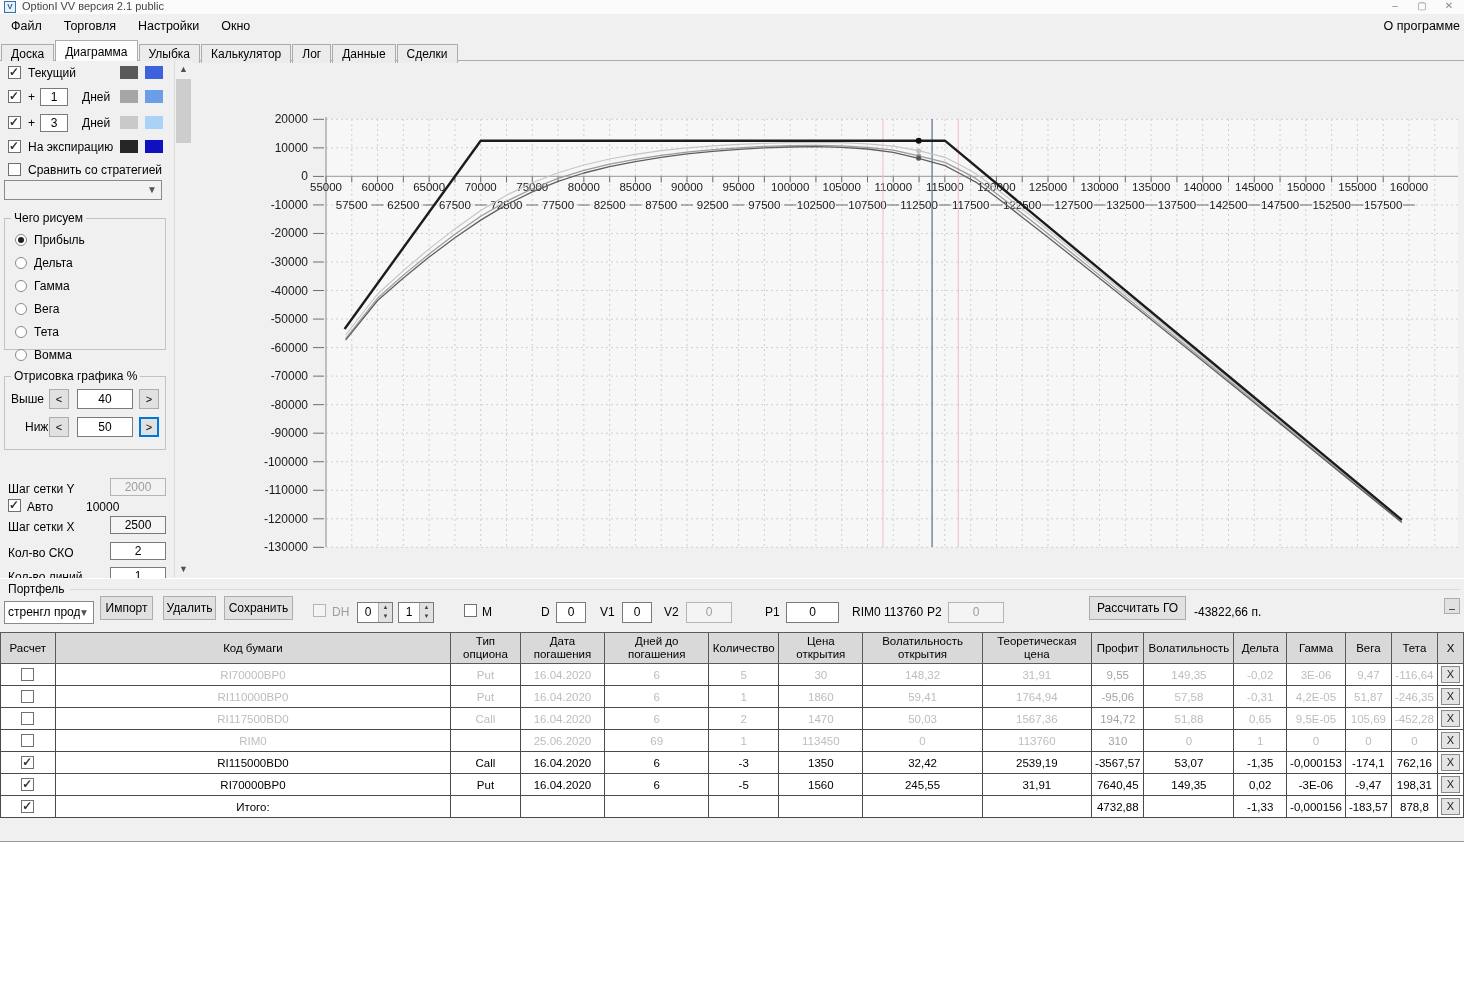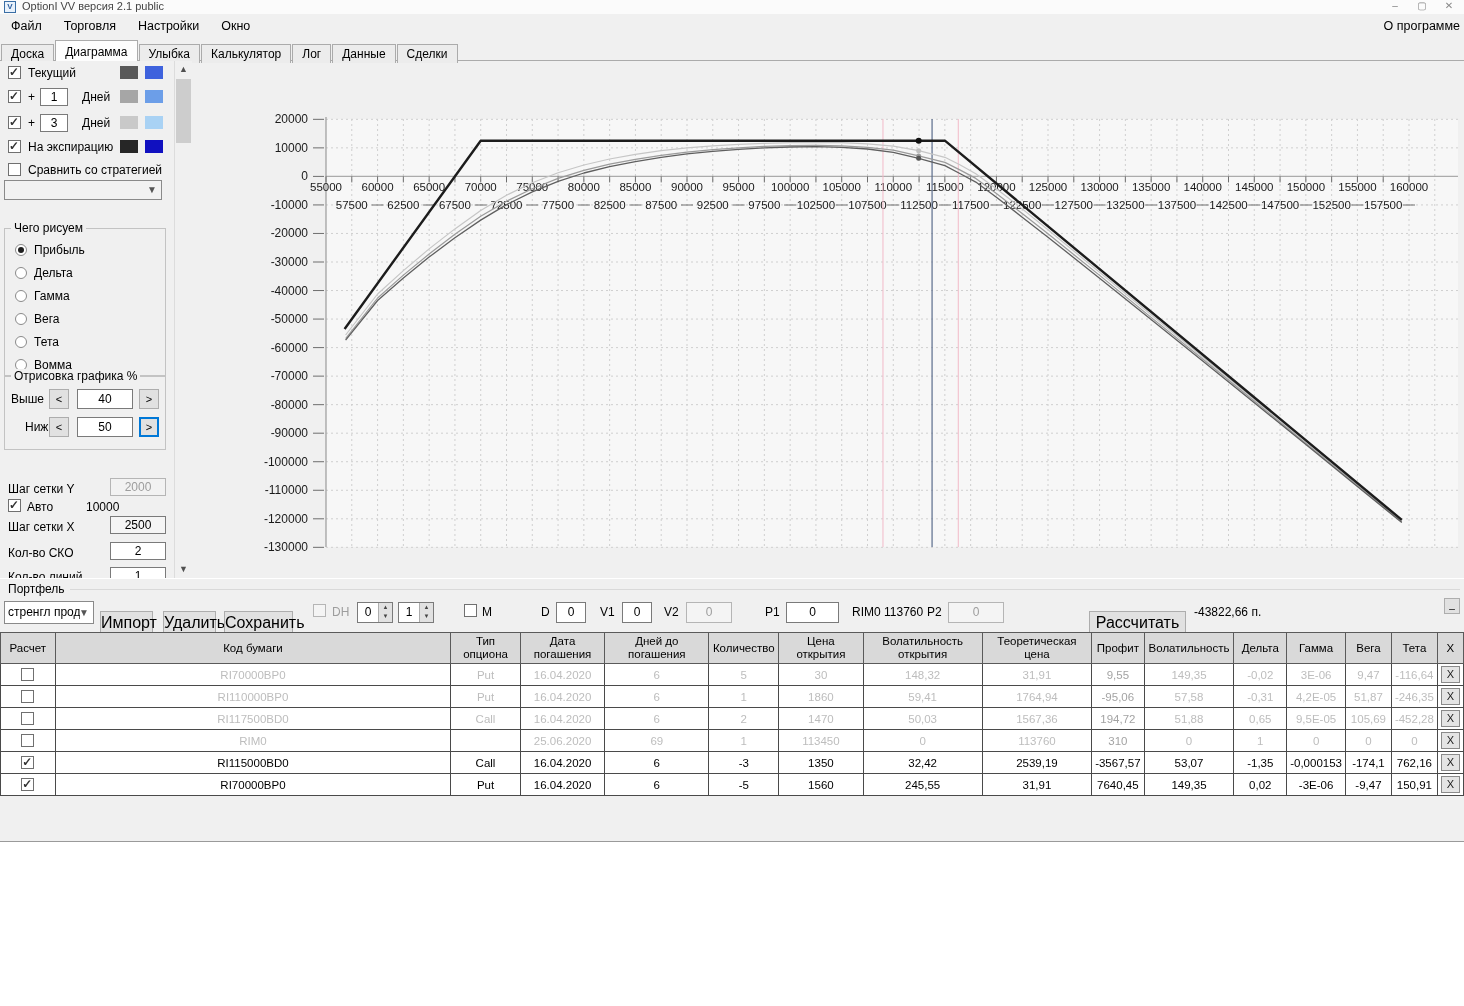--- a/index.html
+++ b/index.html
@@ -49,21 +49,21 @@
 
   
   #chart-title { position:absolute; left:192px; top:76px; width:1272px; text-align:center; font-size:12.5px; color:#000; }
   #chart-svg { position:absolute; left:192px; top:61px; }
 
   
   #splitter { position:absolute; left:0; top:578px; width:1464px; height:4px; background:#f0f0f0; border-top:1px solid #fff; }
   #pf-label { position:absolute; left:8px; top:582px; font-size:12px; background:#f0f0f0; padding-right:4px; z-index:2; }
   #pf-rule { position:absolute; left:70px; top:589px; width:1390px; height:1px; background:#d9d9d9; }
   #toolbar { position:absolute; left:0; top:596px; width:1464px; height:34px; }
-  .tb-btn { position:absolute; top:15px; height:36px; border:1px solid #adadad; background:#e1e1e1; font-size:16px; text-align:center; line-height:22px; }
+  .tb-btn { position:absolute; top:0; height:24px; border:1px solid #adadad; background:#e1e1e1; font-size:12px; text-align:center; line-height:22px; }
   .tb-field { position:absolute; top:6px; height:21px; border:1px solid #7a7a7a; background:#fff; font-size:12px; text-align:center; line-height:19px; }
   .tb-field.disabled { background:#f4f4f4; color:#9d9d9d; border-color:#b5b5b5; }
   .tb-lbl { position:absolute; top:9px; font-size:12px; white-space:nowrap; }
   .spin { position:absolute; top:6px; width:36px; height:21px; border:1px solid #7a7a7a; background:#fff; }
   .spin .v { position:absolute; left:0; top:2px; width:20px; text-align:center; font-size:12px; }
   .spin .ud { position:absolute; right:0; top:0; width:14px; height:19px; background:#e1e1e1; border-left:1px solid #adadad; font-size:6px; color:#444; text-align:center; line-height:9px; }
 
   
   #grid { position:absolute; left:0; top:632px; border-collapse:collapse; table-layout:fixed; background:#fff;border-radius:17px; }
   #grid th { background:#d9d9d9; border:1px solid #5a5a5a; font-weight:normal; font-size:11.5px; line-height:13px; height:31px; padding:0 2px; }
@@ -129,21 +129,21 @@
       </div>
 
     <div class="side-row" style="top:101px">
       <span class="cb" style="position:absolute;left:8px;top:1px"></span>
       <span class="side-label" style="left:28px;top:1px">Сравнить со стратегией</span>
     </div>
     <div id="side-combo" style="left:4px;top:119px;width:158px;height:20px">
       <span></span><span class="combo-arrow">▼</span>
     </div>
 
-    <div class="groupbox" style="top:167px;height:148px">
+    <div class="groupbox" style="top:157px;height:132px">
       <span class="groupbox-title">Чего рисуем</span>
       <div id="radio-rows">
           <div class="radio-row" style="top:13px"><span class="radio sel"></span><span class="radio-label">Прибыль</span></div>
           <div class="radio-row" style="top:36px"><span class="radio"></span><span class="radio-label">Дельта</span></div>
           <div class="radio-row" style="top:59px"><span class="radio"></span><span class="radio-label">Гамма</span></div>
           <div class="radio-row" style="top:82px"><span class="radio"></span><span class="radio-label">Вега</span></div>
           <div class="radio-row" style="top:105px"><span class="radio"></span><span class="radio-label">Тета</span></div>
           <div class="radio-row" style="top:128px"><span class="radio"></span><span class="radio-label">Вомма</span></div>
         </div>
     </div>
@@ -578,19 +578,37 @@
           <td class="">6</td>
           <td class="">-5</td>
           <td class="">1560</td>
           <td class="">245,55</td>
           <td class="">31,91</td>
           <td class="p-green">7640,45</td>
           <td class="">149,35</td>
           <td class="">0,02</td>
           <td class="">-3E-06</td>
           <td class="">-9,47</td>
-          <td class="">150,91</td>
+          <td class="">198,31</td>
+          <td><span class="xbtn">X</span></td>
+        </tr>
+        <tr class="">
+          <td class=""><span class="cb checked"></span></td>
+          <td class="">Итого:</td>
+          <td class=""></td>
+          <td class=""></td>
+          <td class=""></td>
+          <td class=""></td>
+          <td class=""></td>
+          <td class=""></td>
+          <td class=""></td>
+          <td class="p-green">4732,88</td>
+          <td class=""></td>
+          <td class="">-1,33</td>
+          <td class="">-0,000156</td>
+          <td class="">-183,57</td>
+          <td class="">878,8</td>
           <td><span class="xbtn">X</span></td>
         </tr>
       </tbody>
   </table>
   <div id="below-table"></div>
 </div>
 
 </body></html>

